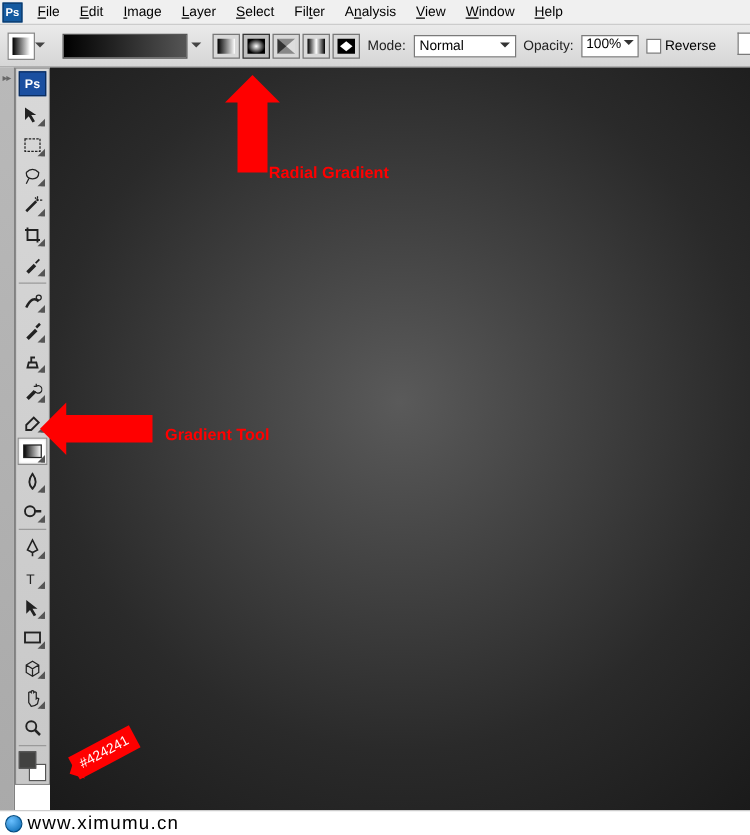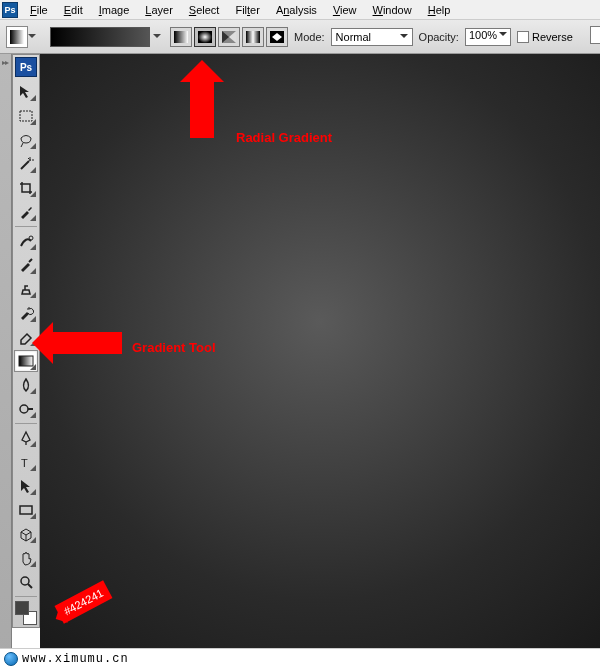--- a/index.html
+++ b/index.html
@@ -57,21 +57,21 @@
   .arrow-left::before { content: ""; position: absolute; left: -18px; top: -10px; border: 21px solid transparent; border-right-color: #ff0000; border-left: none; }
   .color-tag { position: absolute; background: #ff0000; color: #fff; font-size: 11px; padding: 4px 6px; transform: rotate(-28deg); }
   .color-tag::before { content: ""; position: absolute; left: -14px; top: 3px; border: 9px solid transparent; border-right-color: #ff0000; }
 
   .watermark { position: absolute; color: #888; font-size: 15px; text-align: center; width: 100%; letter-spacing: 1px; }
   .watermark .xx { color: #b00; }
 
   
   .footer { position: absolute; left: 0; bottom: 0; height: 20px; width: 100%; background: #fff; border-top: 1px solid #ccc; display: flex; align-items: center; padding-left: 4px; gap: 4px; }
   .globe { width: 14px; height: 14px; border-radius: 50%; background: radial-gradient(circle at 35% 30%, #6ac0ff, #0566b0); border: 1px solid #034e85; }
-  .footer .url { font-family: Liberation Mono, monospace; font-size: 12px; letter-spacing: 1px; }
+  .footer .url { font-family: Liberation Sans, sans-serif; font-size: 15px; letter-spacing: 1px; }
   .right-edge-chk { position: absolute; right: 0; top: 26px; width: 10px; height: 18px; background: #fff; border-left: 1px solid #7a7a7a; border-top: 1px solid #7a7a7a; border-bottom: 1px solid #7a7a7a;}
 </style>
 </head>
 <body>
 
 <div class="menubar">
   <div class="app-icon">Ps</div>
   <span class="menu-item"><u>F</u><span>ile</span></span>
   <span class="menu-item"><u>E</u>dit</span>
   <span class="menu-item"><u>I</u>mage</span>
@@ -312,21 +312,21 @@
     <div class="fg" style="background: rgb(66, 66, 65);"></div>
   </div>
 </div>
 
 <div class="canvas">
 </div>
 
 <div class="anno" style="left:190px; top:78px;">
   <div class="arrow-down"></div>
 </div>
-<div class="anno" style="left:236px; top:130px;">Radial Gradient</div>
+<div class="anno" style="left:215px; top:130px;">Radial Gradient</div>
 
 <div class="anno" style="left:50px; top:332px;">
   <div class="arrow-left"></div>
 </div>
 <div class="anno" style="left:132px; top:340px;">Gradient Tool</div>
 
 <div class="color-tag" style="left:56px; top:592px;">#424241</div>
 
 <div class="footer">
   <div class="globe"></div>

